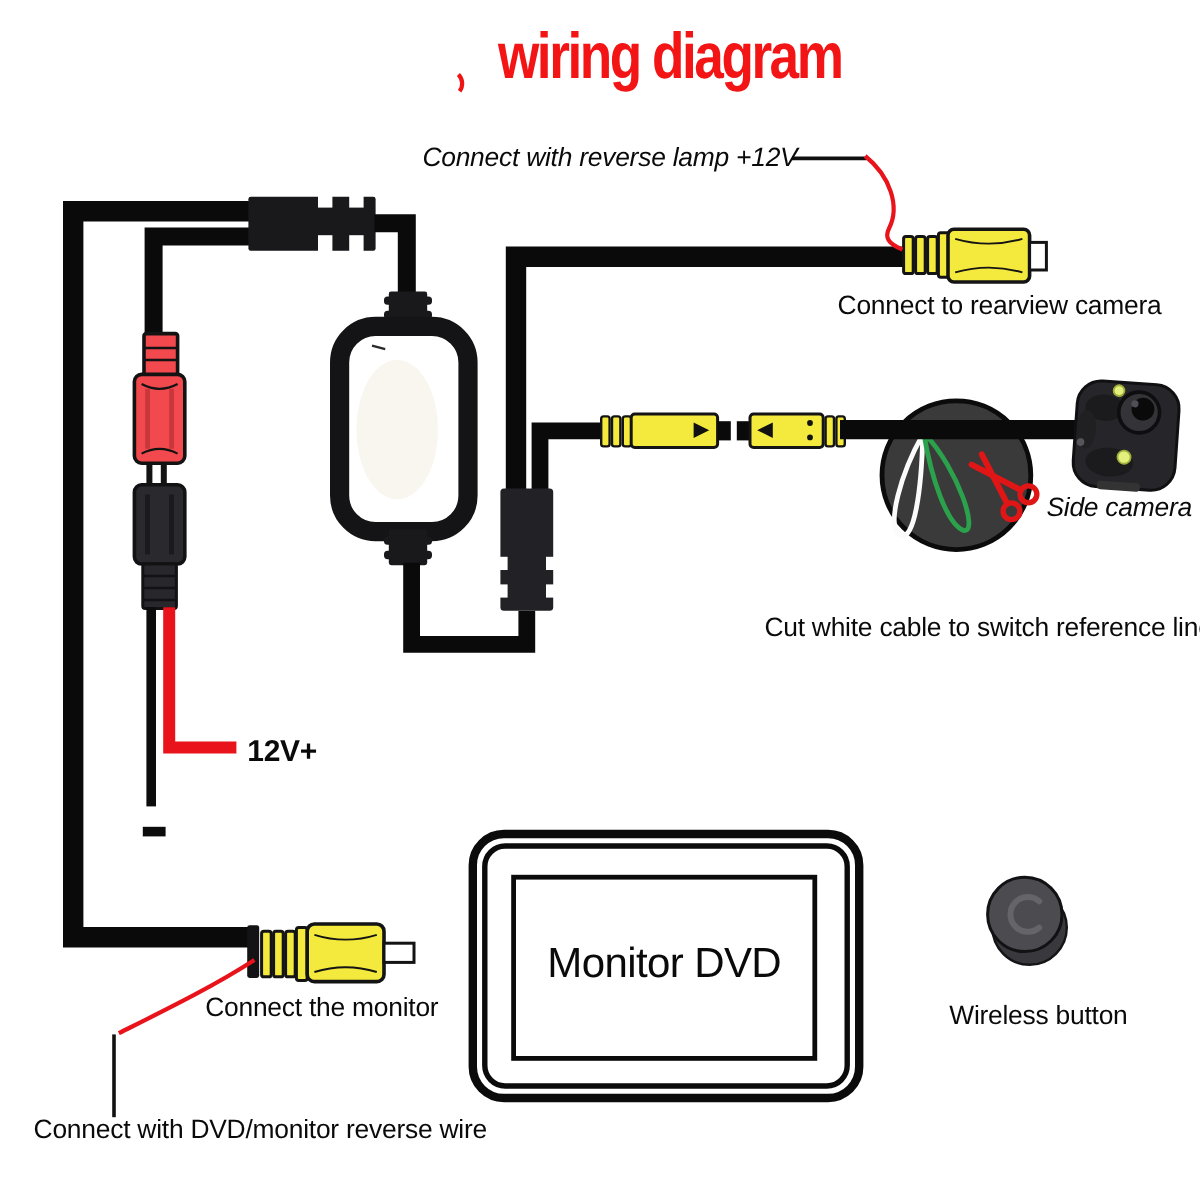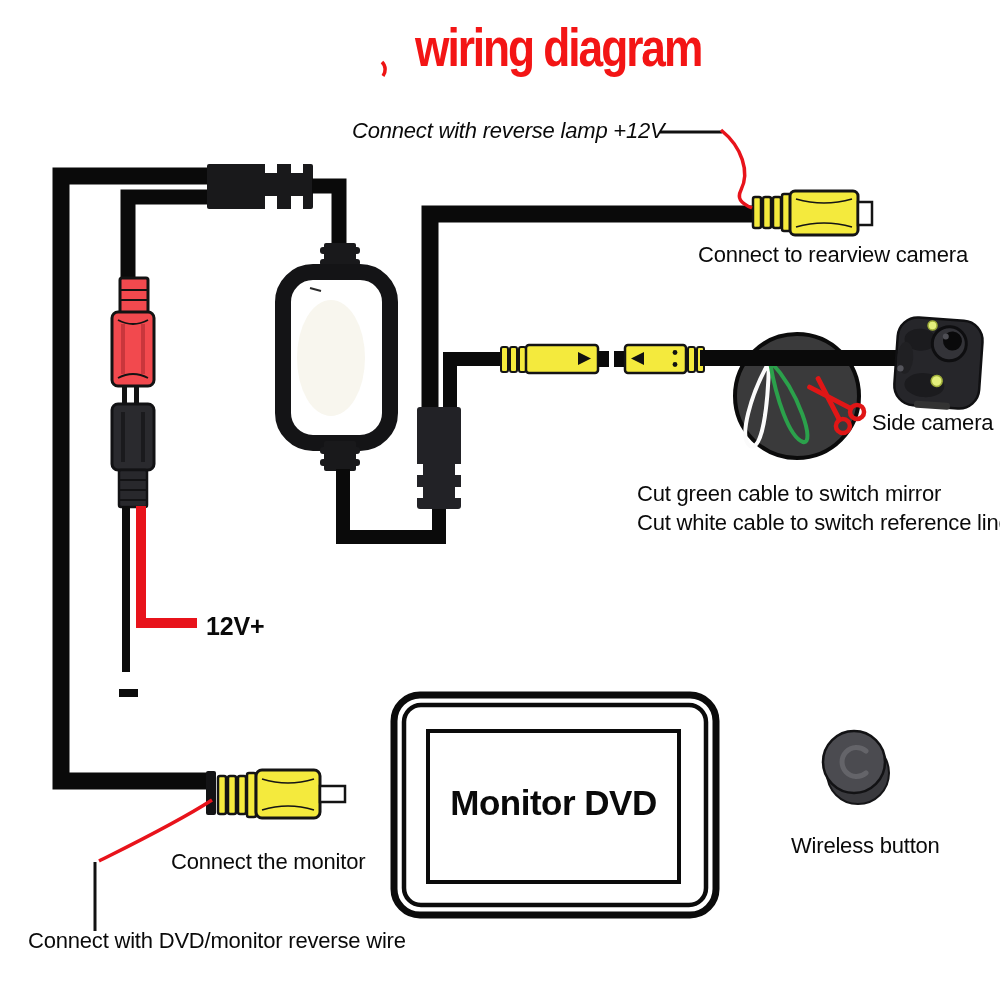--- a/index.html
+++ b/index.html
@@ -6,21 +6,21 @@
   .stage{position:relative;width:1000px;height:1000px;background:#ffffff;overflow:hidden;
          font-family:"Liberation Sans",sans-serif;}
   .stage svg{position:absolute;left:0;top:0;}
   .lbl{position:absolute;font:22px/1.25 "Liberation Sans",sans-serif;color:#0a0a0a;
        letter-spacing:-0.2px;white-space:nowrap;}
   .title{position:absolute;left:415px;top:16px;font-size:54px;font-weight:700;
          color:#f31515;letter-spacing:-2.5px;transform:scaleX(0.82);transform-origin:left top;
          white-space:nowrap;}
   .v12{font-size:25px;}
   .screen-text{position:absolute;left:428px;top:783px;width:251px;text-align:center;
-         font-size:35px;font-weight:700;color:#0a0a0a;letter-spacing:-0.5px;}
+         font-size:35px;font-weight:400;color:#0a0a0a;letter-spacing:-0.5px;}
 </style>
 </head>
 <body>
 
 <div class="stage">
 
 <svg width="1000" height="1000" viewBox="0 0 1000 1000">
 
   <g>
     <path d="M 209 176 L 61 176 L 61 781 L 211 781" fill="none" stroke="#0a0a0a" stroke-width="17"></path>
@@ -193,28 +193,27 @@
     <path d="M 382 62 C 386 66 386 72 383 76" fill="none" stroke="#ee1414" stroke-width="3.5"></path>
   </g>
 </svg>
 
   <div class="title">wiring diagram</div>
 
   <div class="lbl" style="left:352px;top:117px;font-style:italic;">Connect with reverse lamp +12V</div>
 
   <div class="lbl" style="left:698px;top:241px;">Connect to rearview camera</div>
 
-  <div class="lbl" style="left:872px;top:409px;">Side camera</div>
-
-  <div class="lbl" style="left:637px;top:480px;">Cut green cable to switch mirror</div>
+  <div class="lbl" style="left:872px;top:409px;font-style:italic;">Side camera</div>
+
 
   <div class="lbl" style="left:637px;top:509px;">Cut white cable to switch reference line</div>
 
   <div class="lbl v12" style="left:206px;top:611px;font-weight:bold;">12V+</div>
 
-  <div class="lbl" style="left:171px;top:848px;text-align:right;">Connect the monitor</div>
+  <div class="lbl" style="left:171px;top:826px;text-align:right;">Connect the monitor</div>
 
   <div class="lbl" style="left:28px;top:927px;">Connect with DVD/monitor reverse wire</div>
 
   <div class="lbl" style="left:791px;top:816px;margin-top:16px;">Wireless button</div>
 
   <div class="screen-text">Monitor DVD</div>
 </div>
 
 </body></html>

